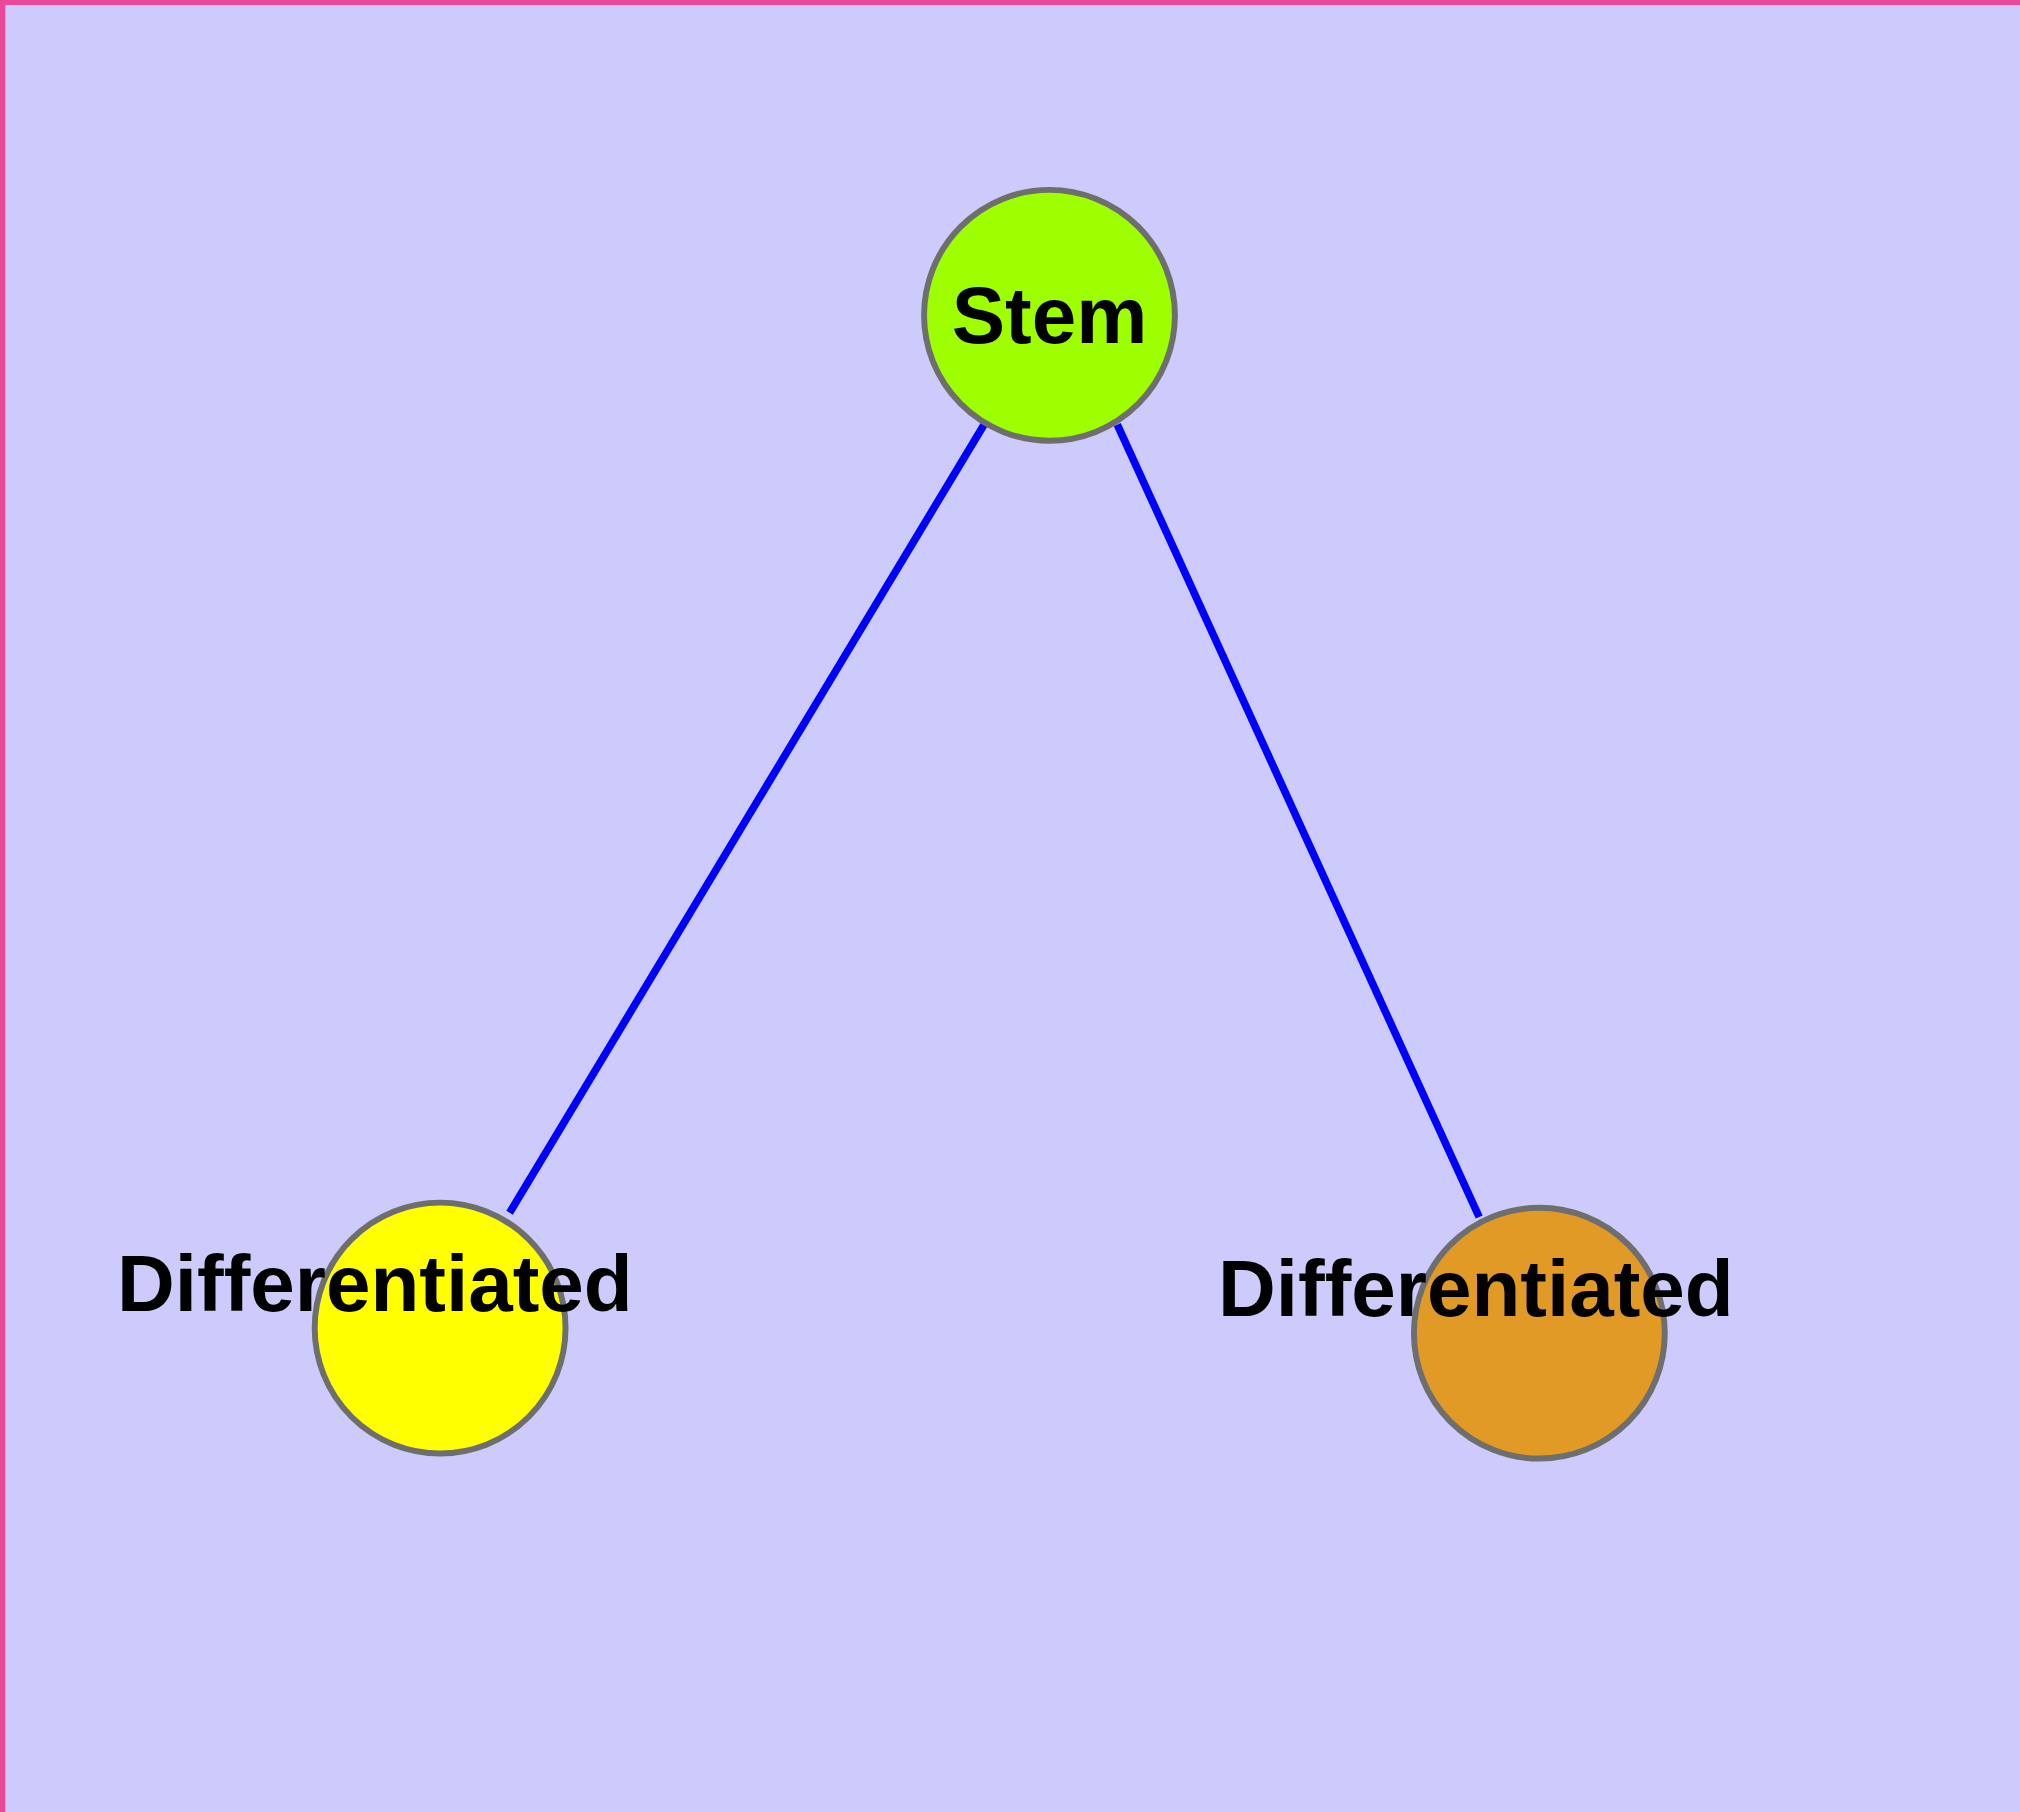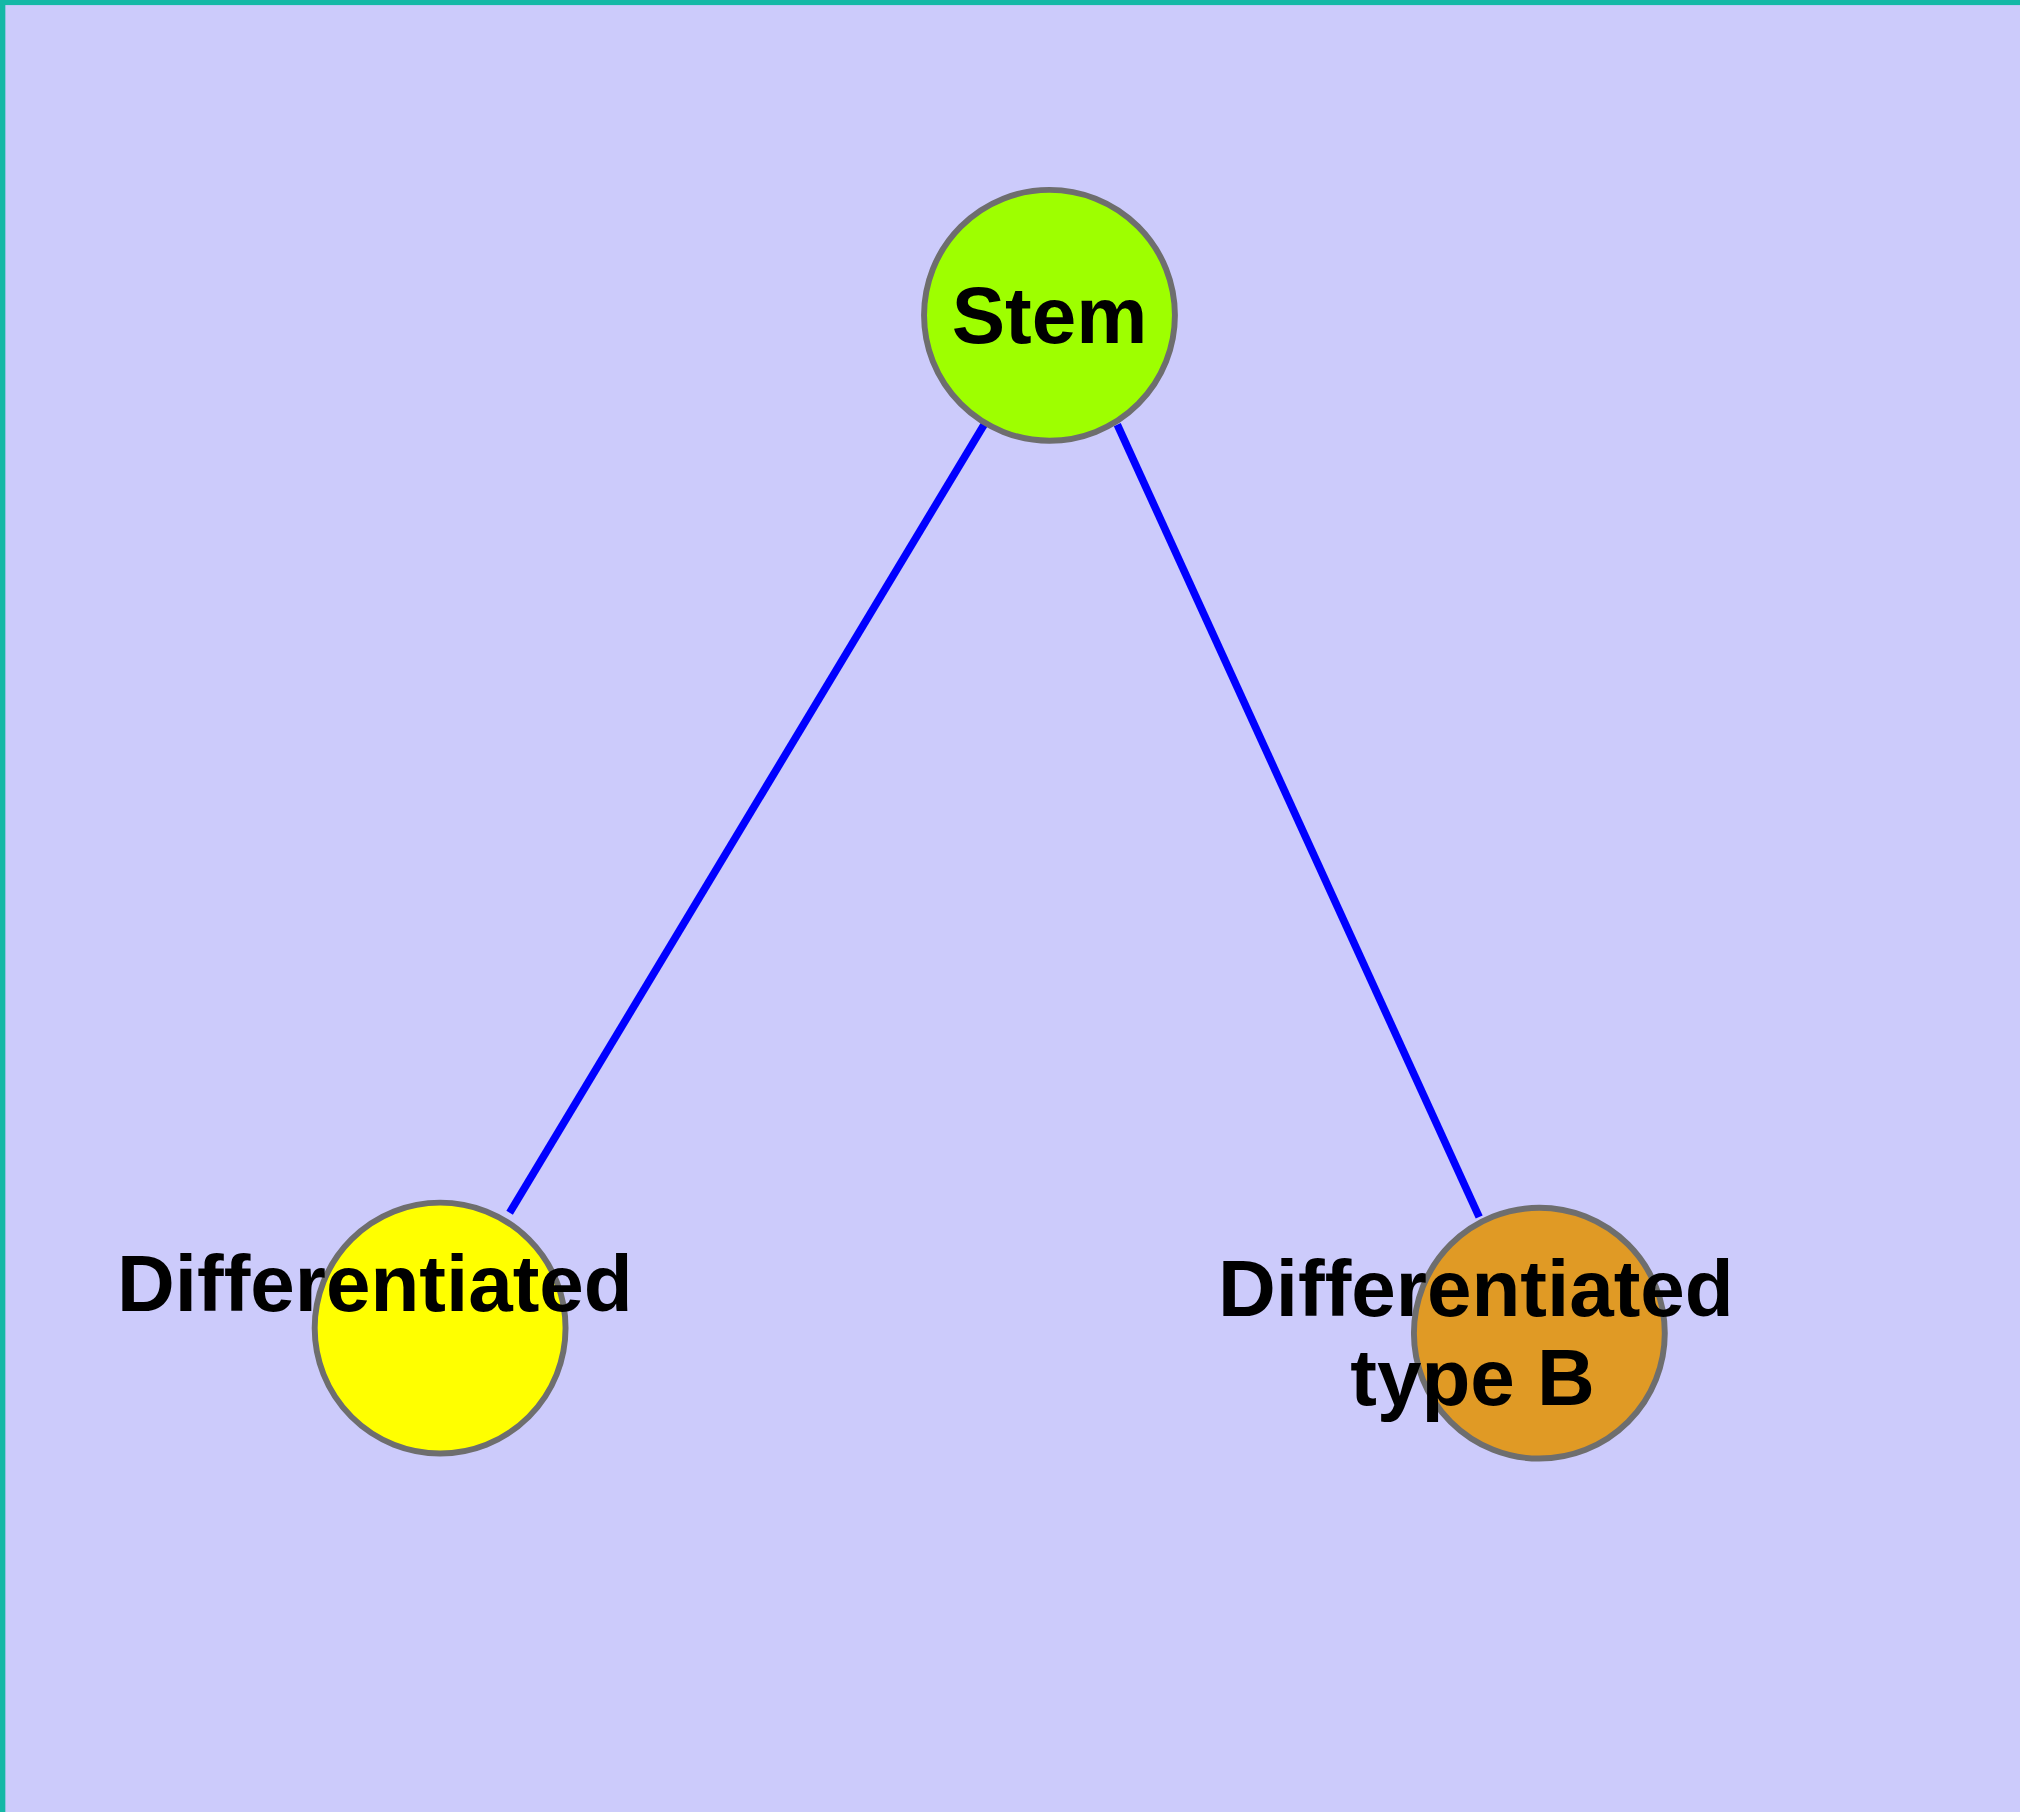--- a/index.html
+++ b/index.html
@@ -10,21 +10,21 @@
   body {
     width: 2021px;
     height: 1812px;
     overflow: hidden;
     font-family: "Liberation Sans", sans-serif;
   }
   #diagram-root {
     position: relative;
     width: 2021px;
     height: 1812px;
-    background: #14b8a6;
+    background: #ec4899;
   }
   #graph-canvas {
     position: absolute;
     left: 0;
     top: 0;
     width: 2021px;
     height: 1812px;
     display: block;
   }
   .node-label {
@@ -75,16 +75,16 @@
       <circle id="node-stem" cx="1238" cy="372" r="148" fill="#9eff00" stroke="#6e6e6e" stroke-width="7"></circle>
       <circle id="node-diff-a" cx="519" cy="1567" r="148" fill="#ffff00" stroke="#6e6e6e" stroke-width="7"></circle>
       <circle id="node-diff-b" cx="1816" cy="1573" r="148" fill="#e09a25" stroke="#6e6e6e" stroke-width="7"></circle>
     </g>
   </svg>
 
   <div class="node-label" id="label-stem" style="left: 795px; top: 271px; width: 509px; color: rgb(0, 0, 0);">Stem</div>
 
   <div class="node-label" id="label-diff-a" style="left: 117px; top: 1239px; width: 509px; color: rgb(0, 0, 0);"><span>Differentiated</span><br></div>
 
-  <div class="node-label" id="label-diff-b" style="left: 1218px; top: 1244px; width: 509px; color: rgb(0, 0, 0);"><span>Differentiated</span><br><span>type B</span></div>
+  <div class="node-label" id="label-diff-b" style="left: 1218px; top: 1244px; width: 509px; color: rgb(0, 0, 0);"><span>Differentiated</span><br></div>
 
 </div>
 
 
 </body></html>

